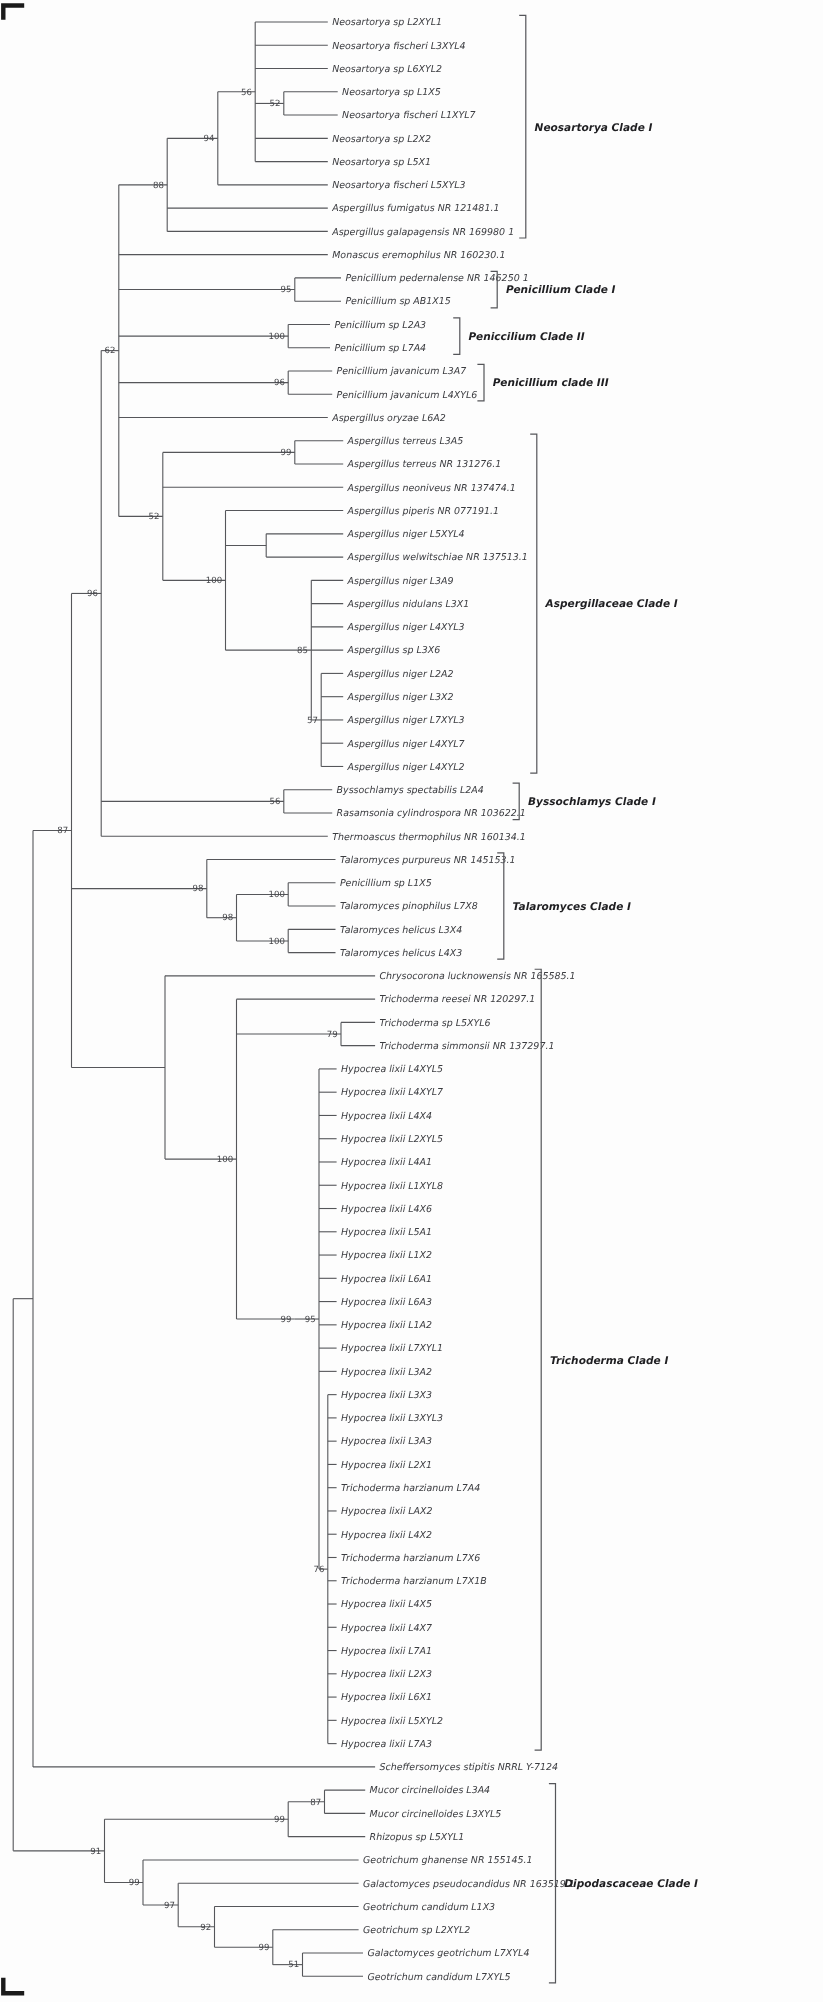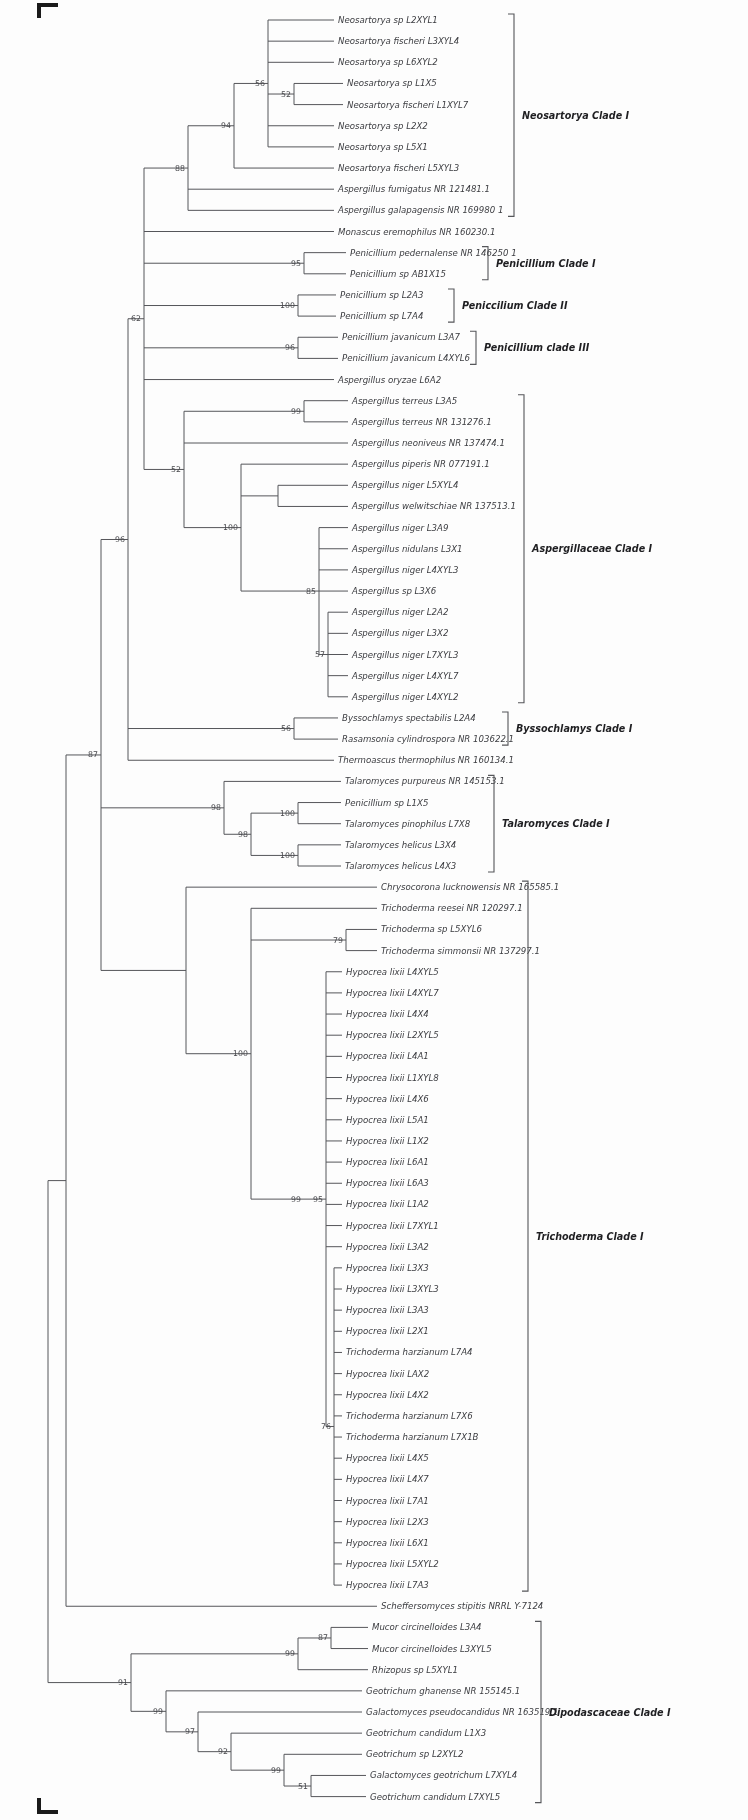--- a/index.html
+++ b/index.html
@@ -2,21 +2,21 @@
 <html><head>
 <meta charset="utf-8">
 <style>
   html, body { margin: 0; padding: 0; }
   body {
     width: 748px; height: 1820px;
     background: #fdfdfd;
     font-family: "DejaVu Sans", sans-serif;
     overflow: hidden;
   }
-  .figure { position: relative; width: 612px; height: 1820px; padding-left: 36px; }
+  .figure { position: relative; width: 612px; height: 1820px; }
   svg text { font-family: "DejaVu Sans", sans-serif; }
   svg text.taxon { font-style: italic; }
   svg text.clade { font-style: italic; font-weight: bold; }
 </style>
 </head>
 <body>
 
 <div class="figure">
   <svg id="tree-svg" width="748" height="1820" viewBox="0 0 748 1820">
 

